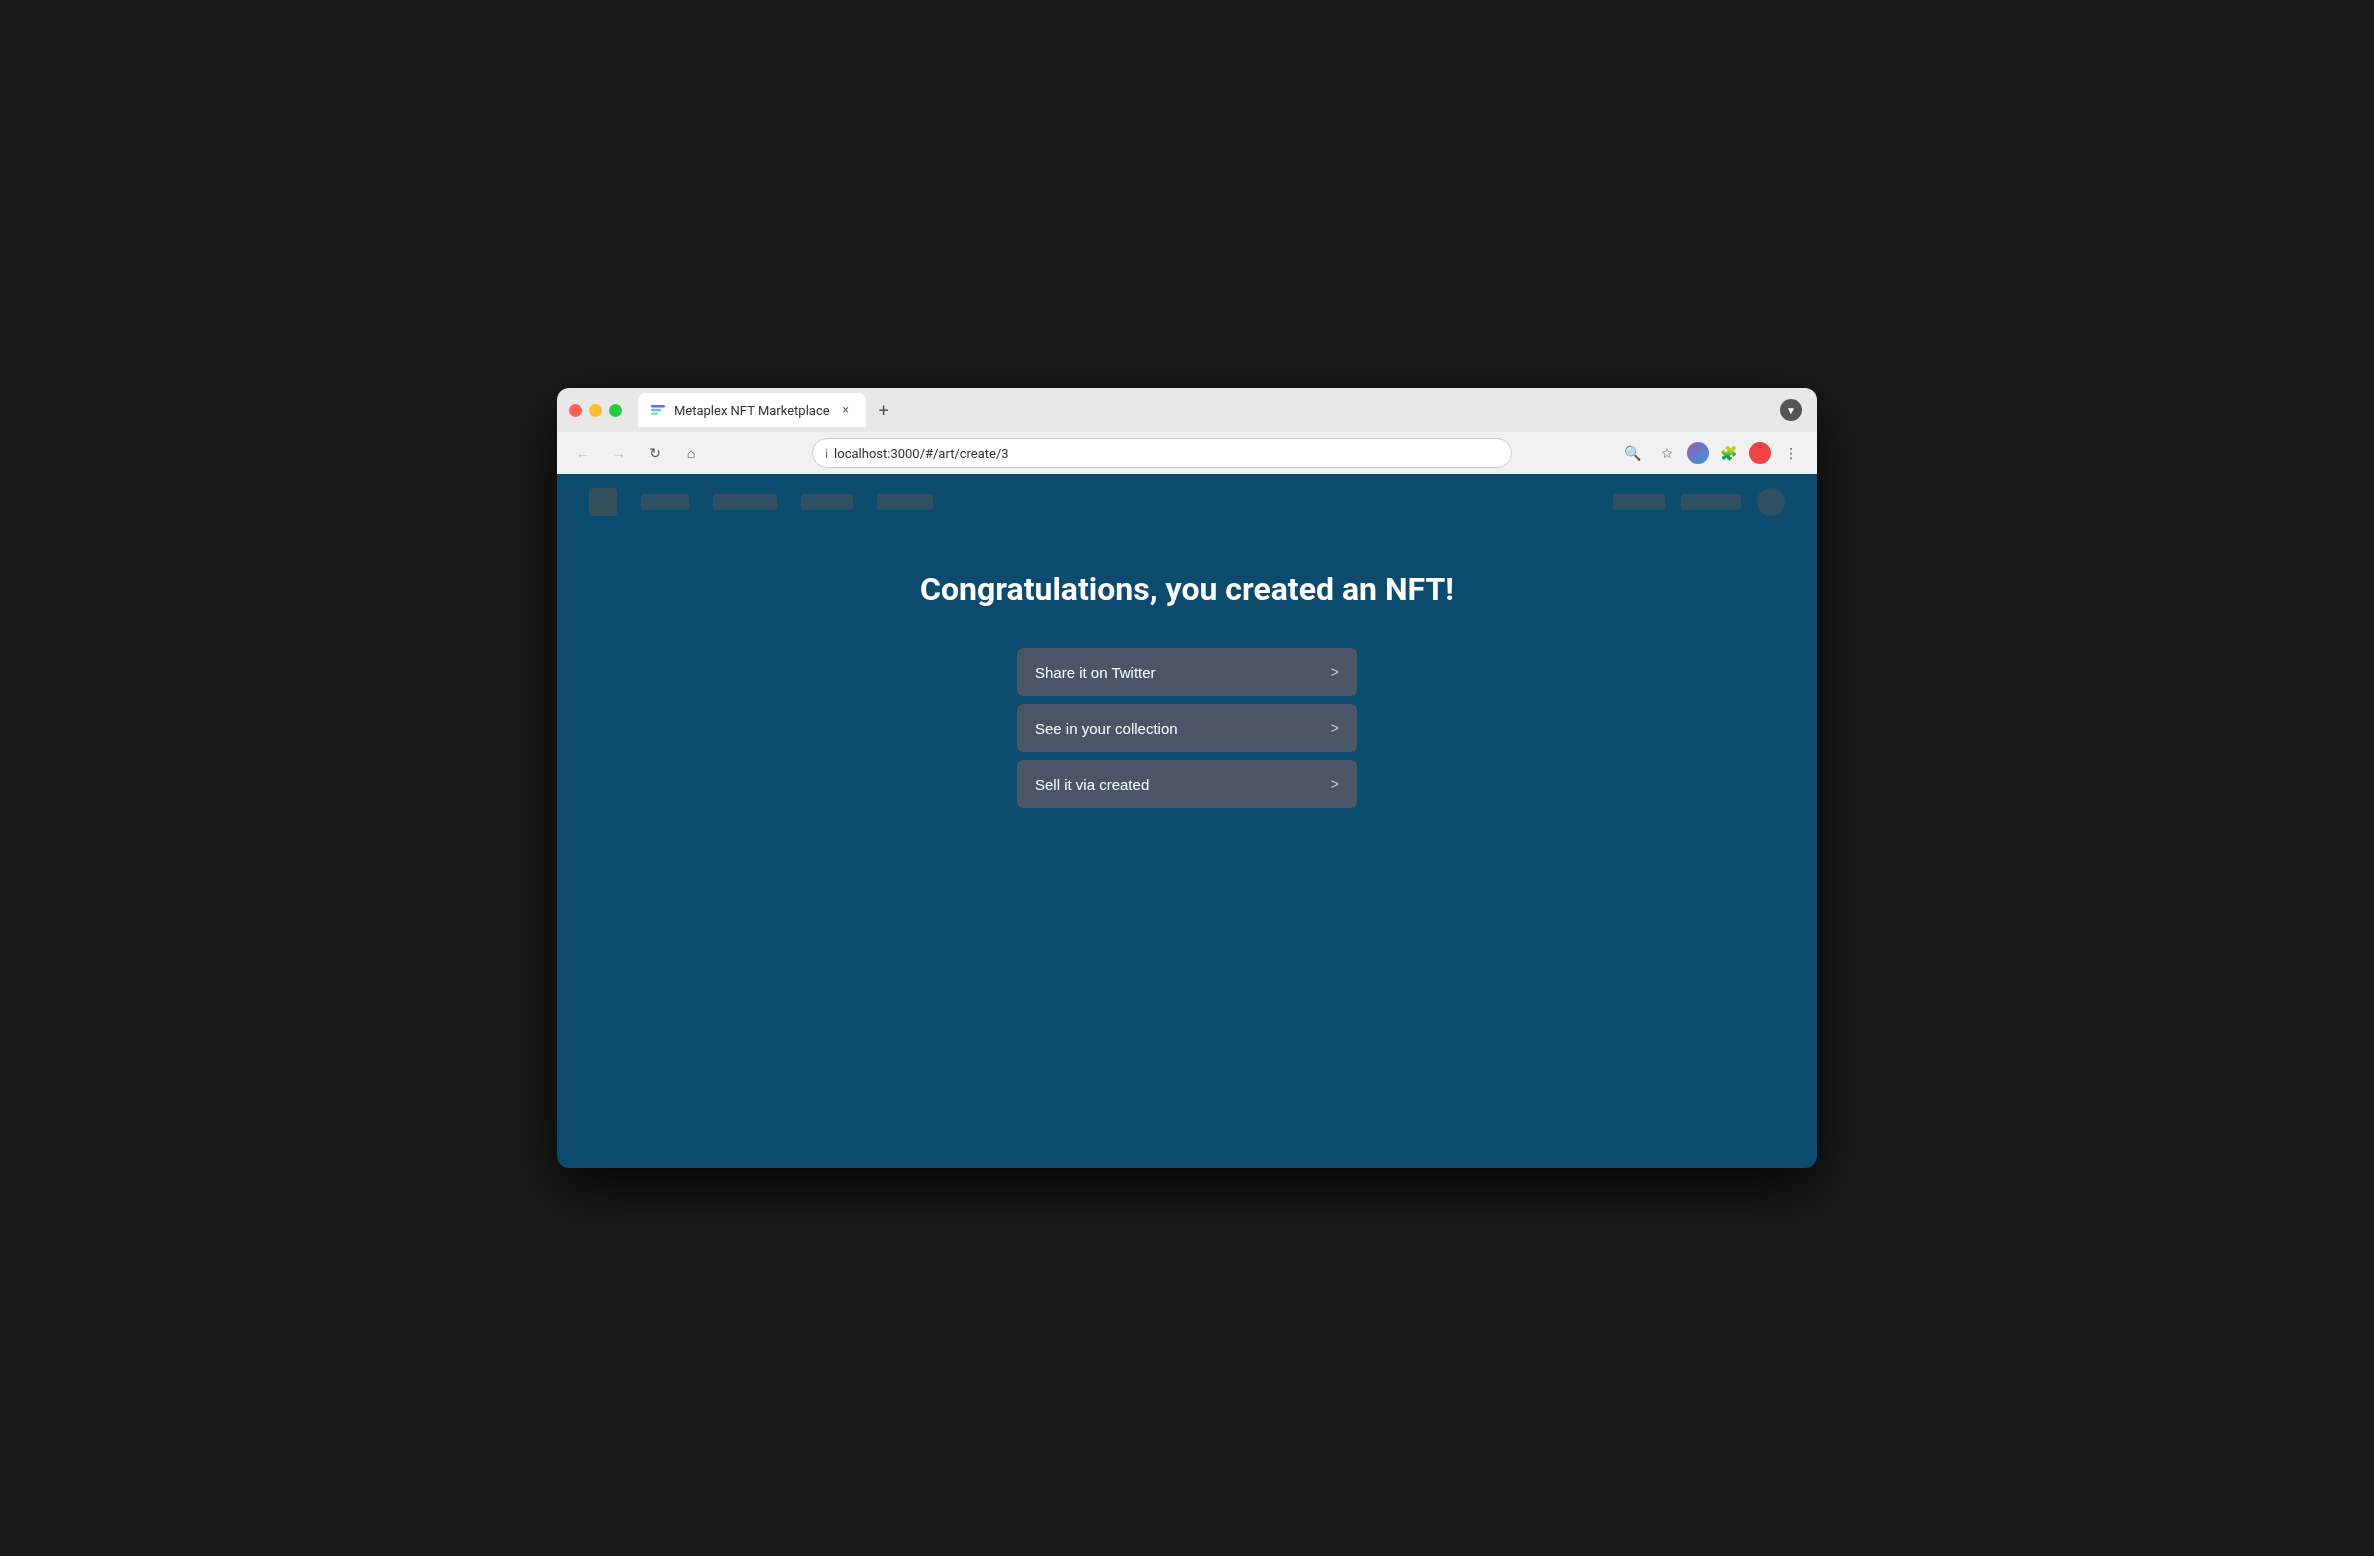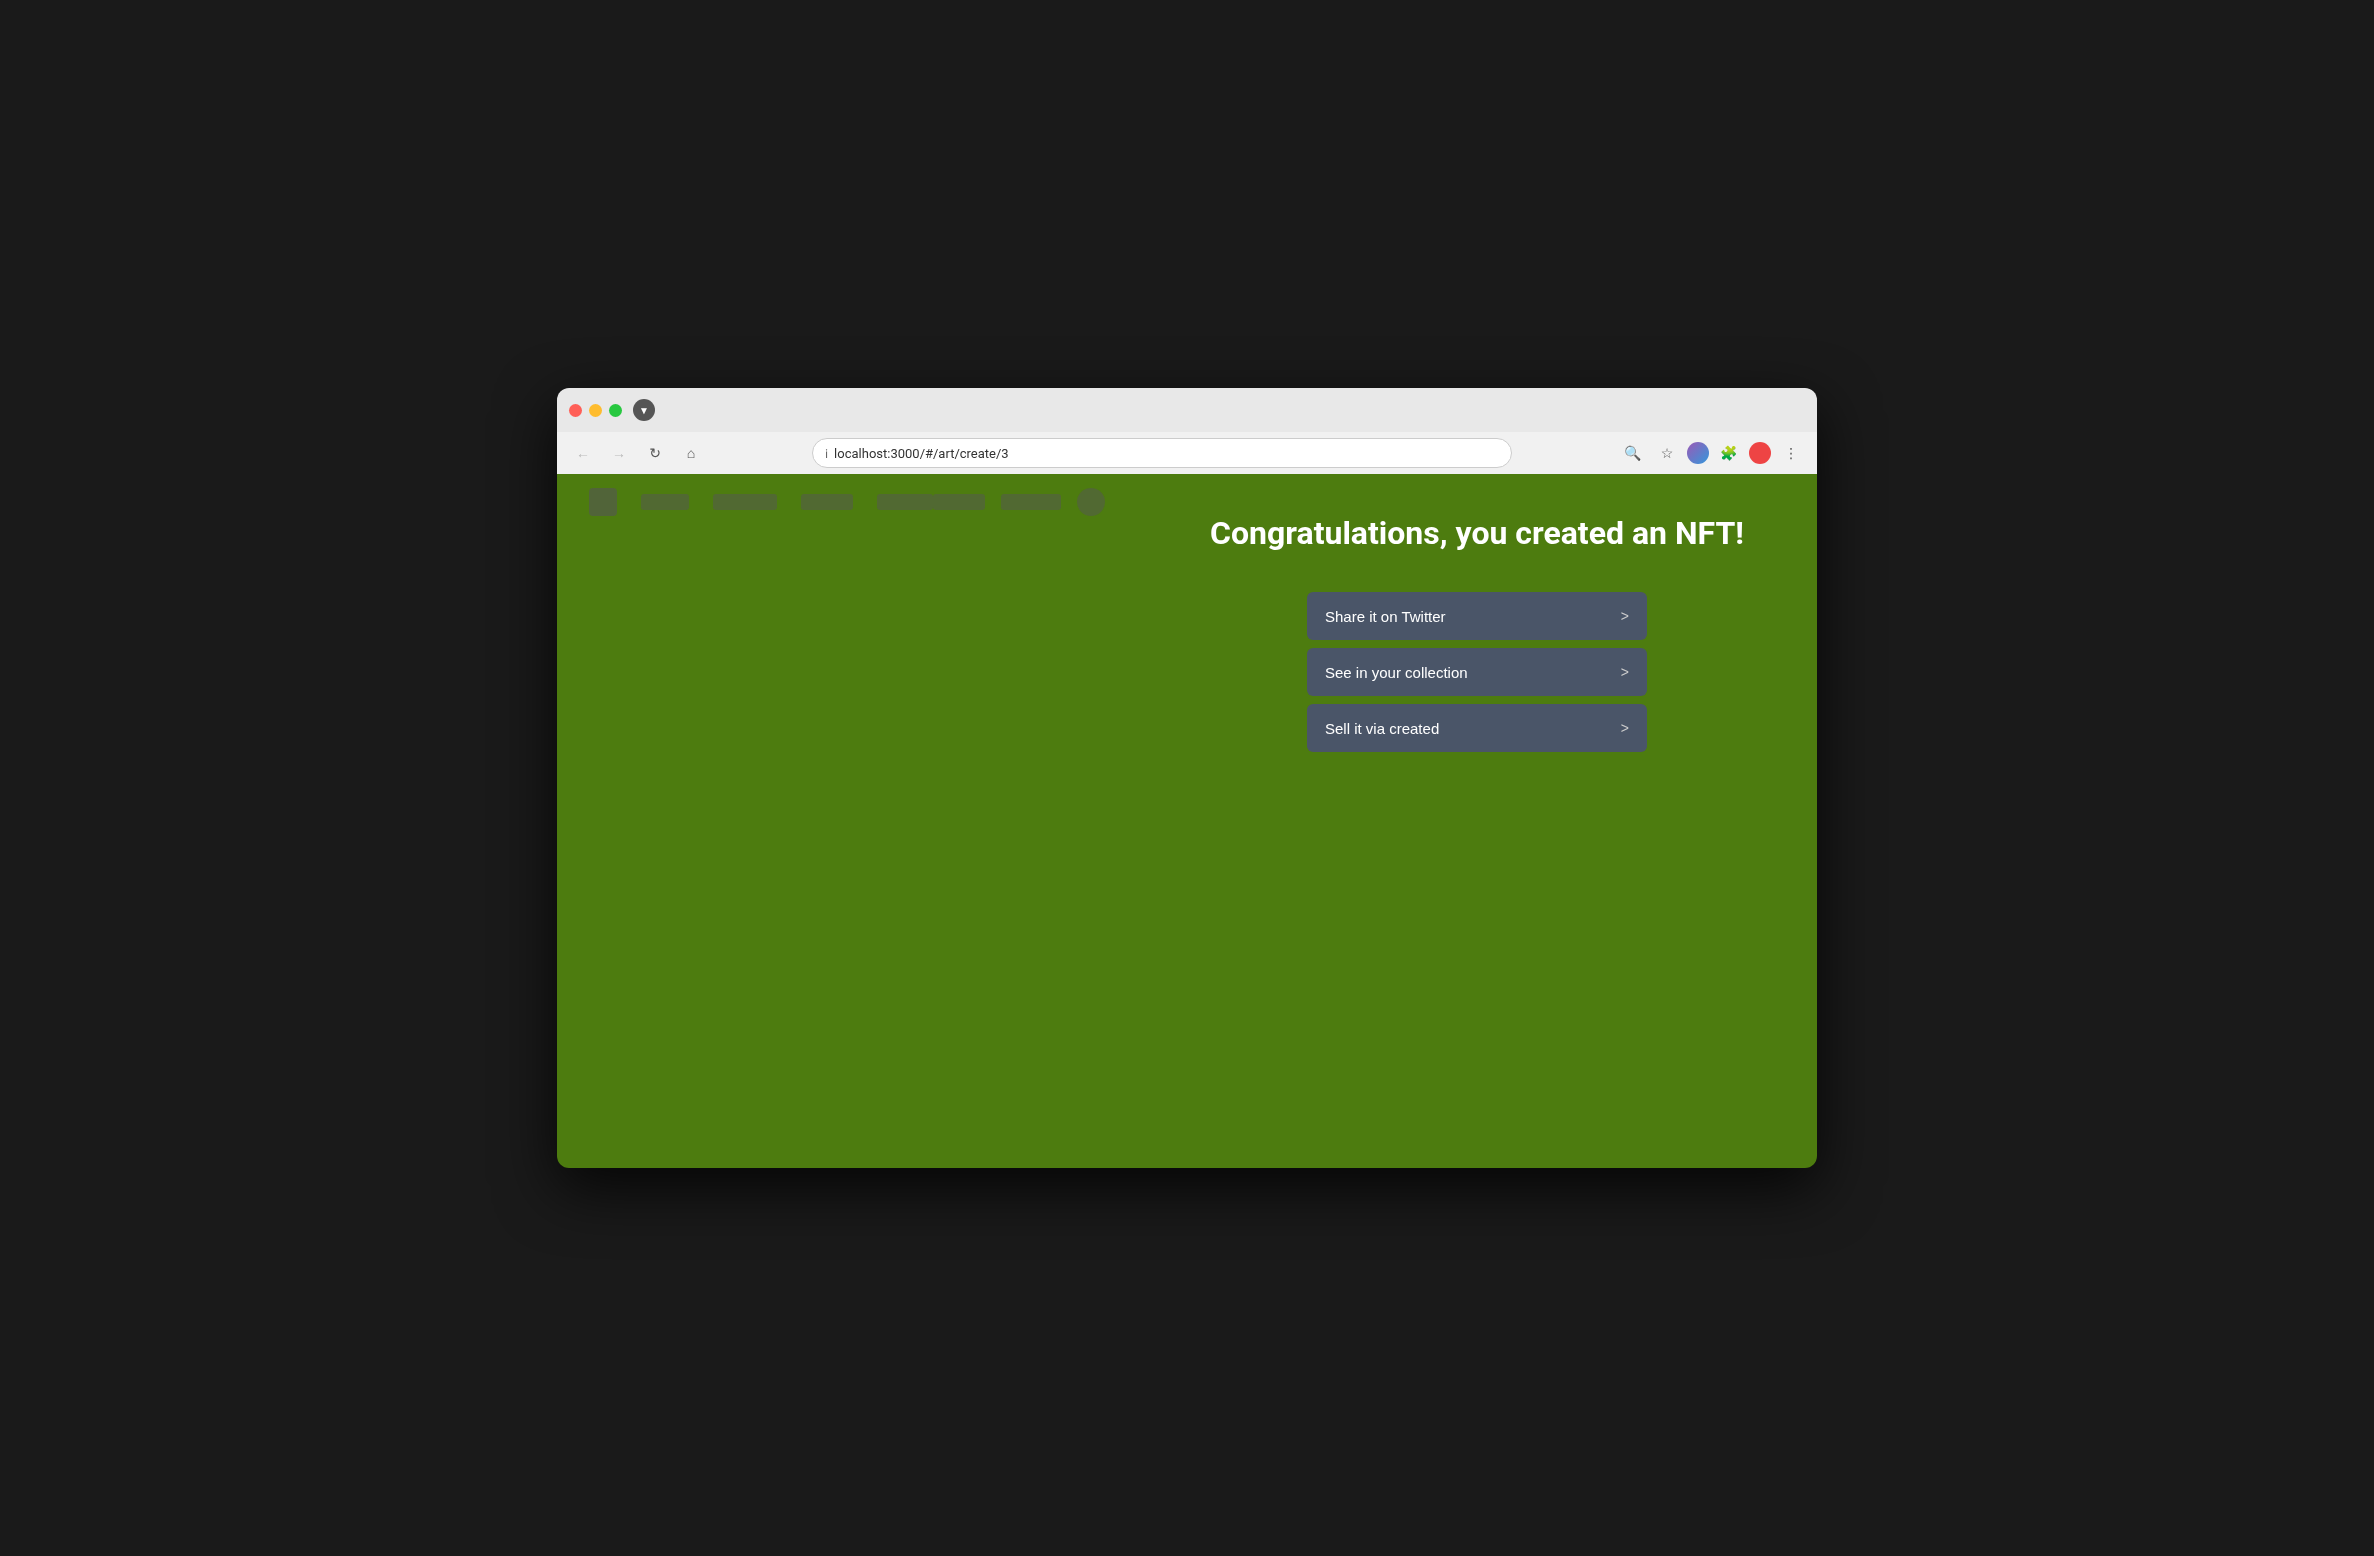--- a/index.html
+++ b/index.html
@@ -173,23 +173,23 @@
       border-radius: 50%;
     }
 
     .toolbar-avatar-purple {
       background: linear-gradient(135deg, #9b59b6, #3498db);
     }
 
     
     .page-content {
       flex: 1;
-      background: #4d7c0f;
-      display: flex;
-      flex-direction: row;
+      background: #0c4a6e;
+      display: flex;
+      flex-direction: column;
       align-items: stretch;
     }
 
     
     .page-nav {
       height: 56px;
       display: flex;
       align-items: center;
       padding: 0 32px;
       justify-content: space-between;
@@ -291,20 +291,35 @@
 </head>
 <body>
 
 <div class="browser-window">
 
   <div class="browser-titlebar">
     <div class="traffic-lights">
       <div class="traffic-light tl-red"></div>
       <div class="traffic-light tl-yellow"></div>
       <div class="traffic-light tl-green"></div>
+    </div>
+    <div class="tab-bar">
+      <div class="tab-active">
+        <div class="tab-favicon">
+
+          <svg viewBox="0 0 14 14" fill="none">
+            <rect y="2" width="14" height="2.5" rx="1.2" fill="#6c63ff"></rect>
+            <rect y="5.8" width="10" height="2.5" rx="1.2" fill="#4fc3f7"></rect>
+            <rect y="9.5" width="7" height="2.5" rx="1.2" fill="#a5d6a7"></rect>
+          </svg>
+        </div>
+        <span>Metaplex NFT Marketplace</span>
+        <div class="tab-close">×</div>
+      </div>
+      <div class="new-tab-btn">+</div>
     </div>
     <div class="toolbar-icon">
       <div style="width:22px;height:22px;border-radius:50%;background:#555;display:flex;align-items:center;justify-content:center;">
         <span style="color:#fff;font-size:10px;">▼</span>
       </div>
     </div>
   </div>
 
   <div class="browser-toolbar">
     <div class="nav-btn disabled">←</div>

